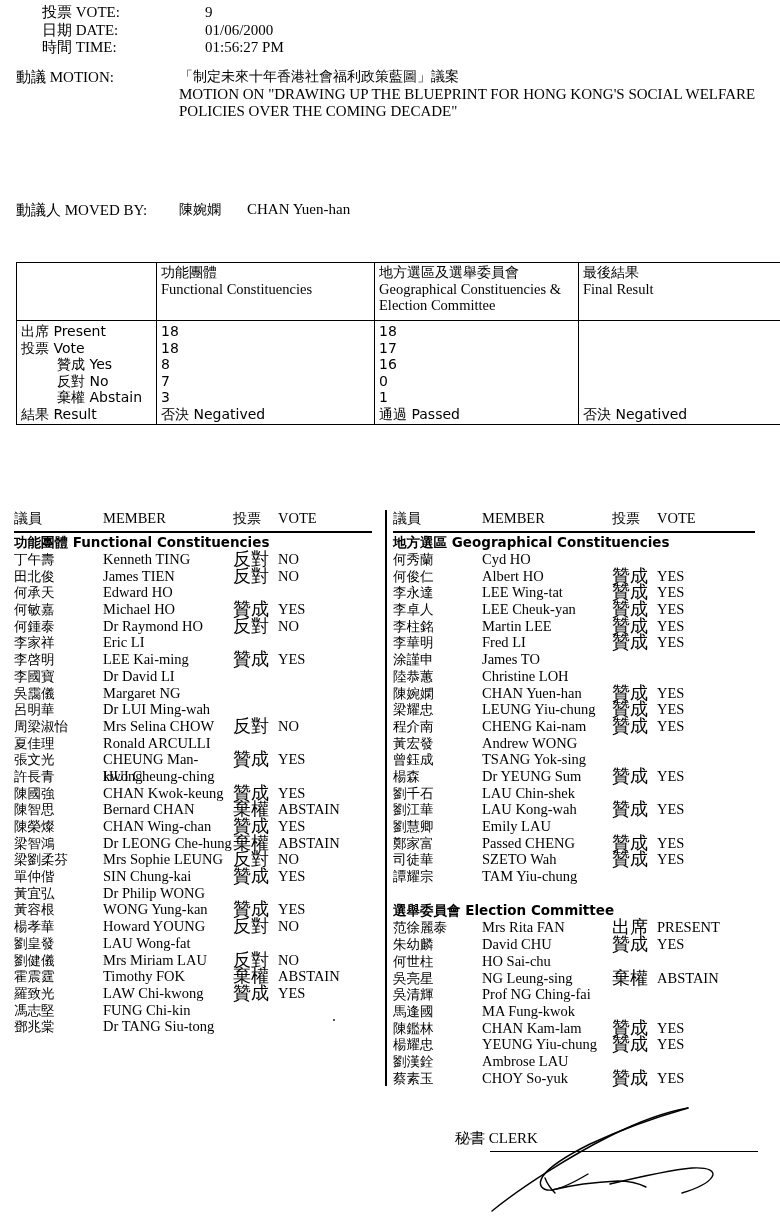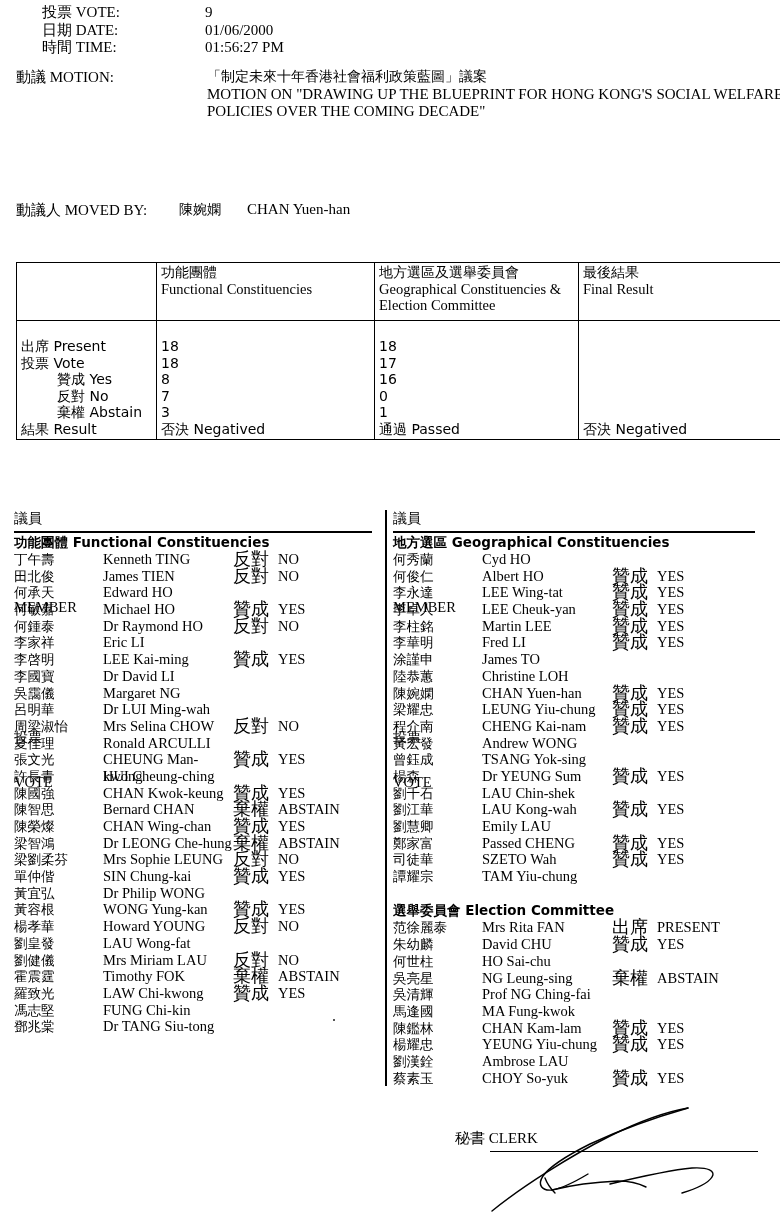--- a/index.html
+++ b/index.html
@@ -14,21 +14,21 @@
   }
   .page { position:relative; width:780px; height:1219px; }
 
   
   .hdr { position:absolute; left:16px; top:4px; width:744px; }
   .hdr-row { display:flex; line-height:17.5px; font-size:15px; }
   .hdr-lab { width:163px; flex:0 0 163px; white-space:nowrap;margin-left:26px; }
   .hdr-val { white-space:nowrap; }
   .cn { font-family:"DejaVu Sans","Liberation Sans",sans-serif; font-size:14px; }
 
-  .motion { position:absolute; left:16px; top:68px; width:748px; display:flex;gap:28px; }
+  .motion { position:absolute; left:16px; top:68px; width:748px; display:flex; }
   .motion-lab { width:163px; flex:0 0 163px; font-size:15px; white-space:nowrap; }
   .motion-val { font-size:15px; line-height:17.5px; }
   .motion-val .l1 { white-space:nowrap; }
   .motion-val .l2 { white-space:nowrap; }
 
   .movedby { position:absolute; left:16px; top:201px; display:flex; font-size:15px; }
   .movedby-lab { width:163px; flex:0 0 163px; white-space:nowrap; }
   .movedby-cn { width:68px; flex:0 0 68px; }
   .movedby-en { white-space:nowrap; }
 
@@ -37,37 +37,37 @@
     position:absolute; left:16px; top:262px; width:749px;
     border-collapse:collapse; table-layout:fixed;
     font-size:14.5px;
   }
   .sumtbl td { border:1px solid #000; vertical-align:top; padding:1px 4px; line-height:16.5px; }
   .sumtbl .c0 { width:131px; }
   .sumtbl .c1 { width:209px; }
   .sumtbl .c2 { width:195px; }
   .sumtbl .c3 { width:210px; }
   .sumtbl .hd { height:58px; }
-  .sumtbl .body td { padding-top:17px; padding-bottom:2px; }
+  .sumtbl .body td { padding-top:2px; padding-bottom:2px; }
   .lblrow { line-height:16.5px; white-space:nowrap; }
   .lblrow.ind { padding-left:36px; }
   .numcell div { line-height:16.5px; }
 
   
   .ivlab { position:absolute; left:14px; top:484px; font-size:15px; display:flex; }
   .ivlab .a { width:105px; flex:0 0 105px; }
 
   .cols { position:absolute; left:0px; top:510px; width:780px; }
   .col { position:absolute; top:0; width:370px; }
   .colL { left:14px; }
   .colR { left:393px; }
 
   .vsep { position:absolute; left:385px; top:510px; width:2px; height:576px; background:#000; }
 
-  .colhead { display:flex; font-size:14.5px; line-height:17px; height:19px;flex-direction:column; }
+  .colhead { display:flex; font-size:14.5px; line-height:17px; height:19px; }
   .ch-name { width:89px; flex:0 0 89px; }
   .ch-mem  { width:130px; flex:0 0 130px; }
   .ch-cvt  { width:45px; flex:0 0 45px; }
   .ch-vt   { flex:1 1 auto; }
   .hrule { height:2px; background:#000; margin-top:2px; }
   .hrule.l { width:358px; }
   .hrule.r { width:362px; }
 
   .grouphead { font-size:14.5px; line-height:17px; font-weight:bold; padding-top:1px; white-space:nowrap; }
   .grouphead .en { font-weight:bold; }

